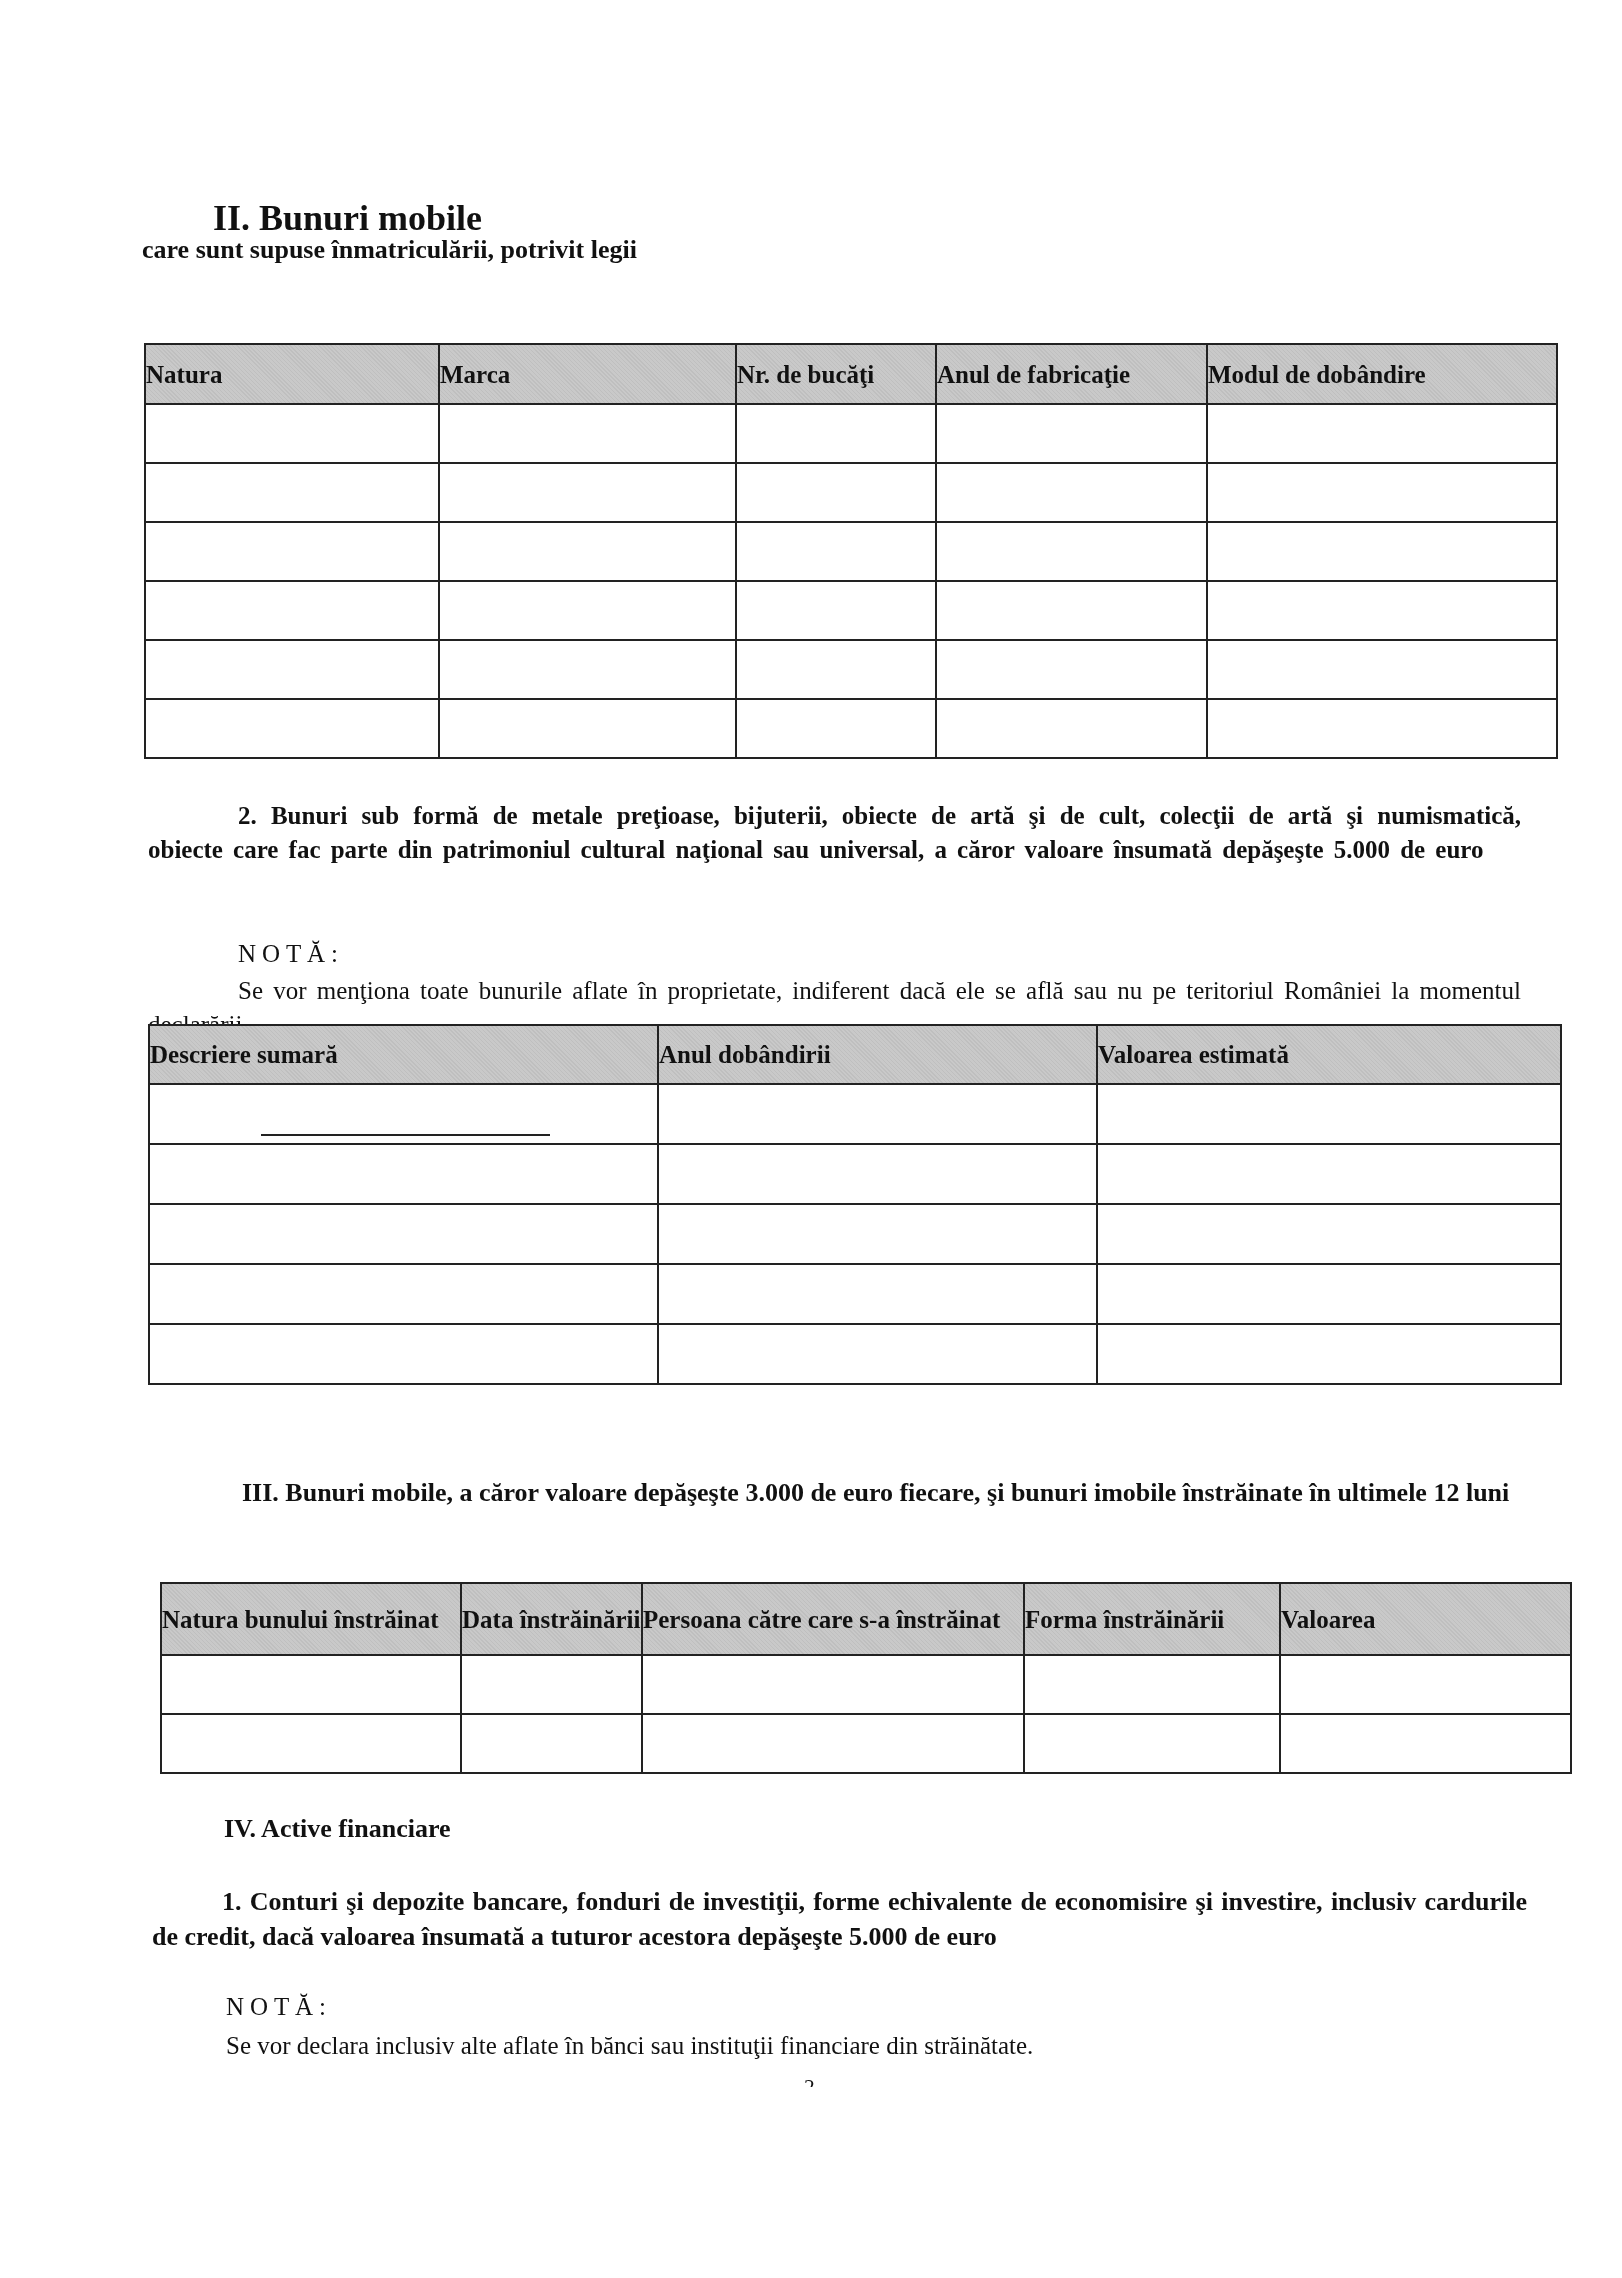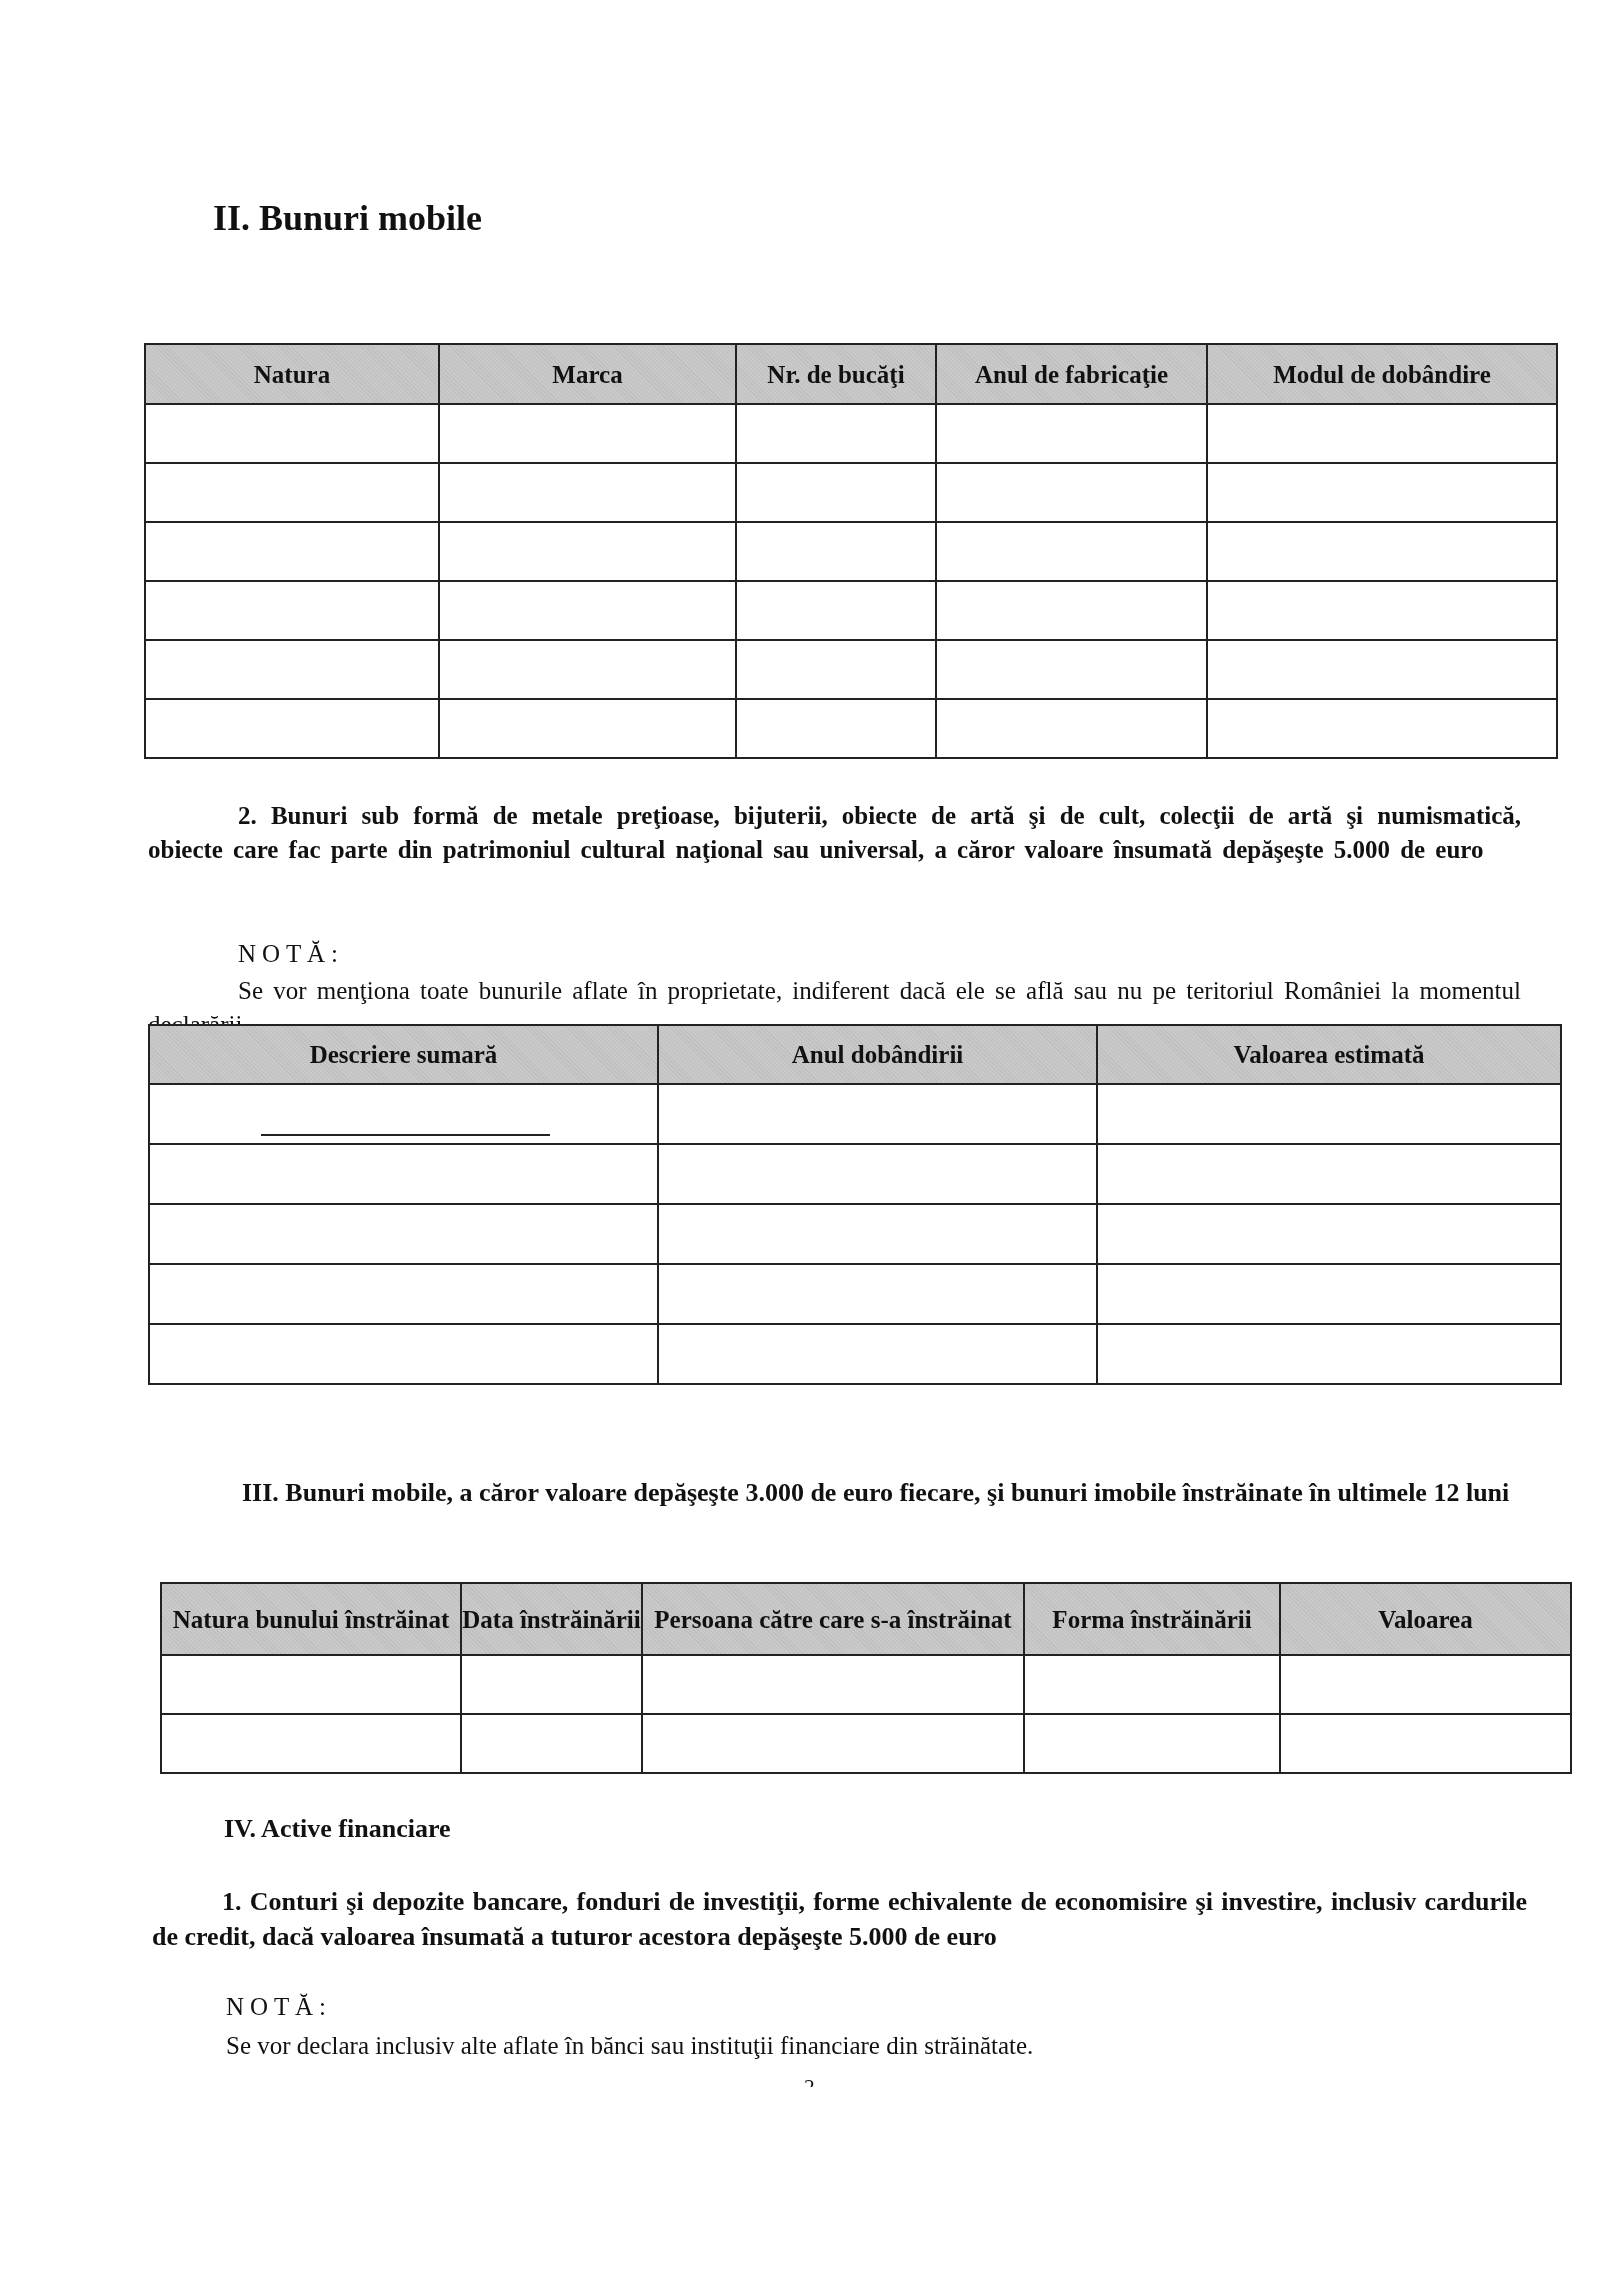--- a/index.html
+++ b/index.html
@@ -3,30 +3,31 @@
 <meta charset="utf-8">
 <style>
   html, body { margin:0; padding:0; background:#ffffff; }
   body { width:1623px; height:2278px; position:relative; overflow:hidden; font-family:"Liberation Serif", serif; color:#111; }
   .para { position:absolute; font-size:25px; line-height:34px; text-align:justify; }
   .bold { font-weight:bold; }
   .indent { text-indent:90px; }
   .nota-title { position:absolute; font-size:25px; letter-spacing:5.9px; }
   table.form { position:absolute; border-collapse:collapse; table-layout:fixed; }
   table.form td, table.form th { border:2px solid #222; padding:0; }
-  table.form th { background:#c9c9c9; font-weight:bold; font-size:25px; line-height:29px; text-align:center; vertical-align:middle;
+  table.form th { background:#c9c9c9; font-weight:bold; font-size:25px; line-height:29px; text-align:left; vertical-align:middle;
     background-image: repeating-linear-gradient(45deg, rgba(0,0,0,0.05) 0 1px, transparent 1px 2.9px); }
   .underline-mark { position:absolute; height:2px; background:#222; }
   .page-num { position:absolute; font-size:21.5px; }
 </style>
 </head>
 <body>
 
 <div class="para bold" style="left:213px; top:201px; font-size:36px;">II. Bunuri mobile</div>
 <div class="para bold" style="left:142px; top:234px; width:1414px; font-size:26px; line-height:32px;">
+  <div>care sunt supuse înmatriculării, potrivit legii</div>
 </div>
 
 <table class="form" style="left:144px; top:343px; width:1412px;">
   <colgroup>
     <col style="width:294px">
       <col style="width:297px">
       <col style="width:200px">
       <col style="width:271px">
       <col style="width:350px">
   </colgroup>

